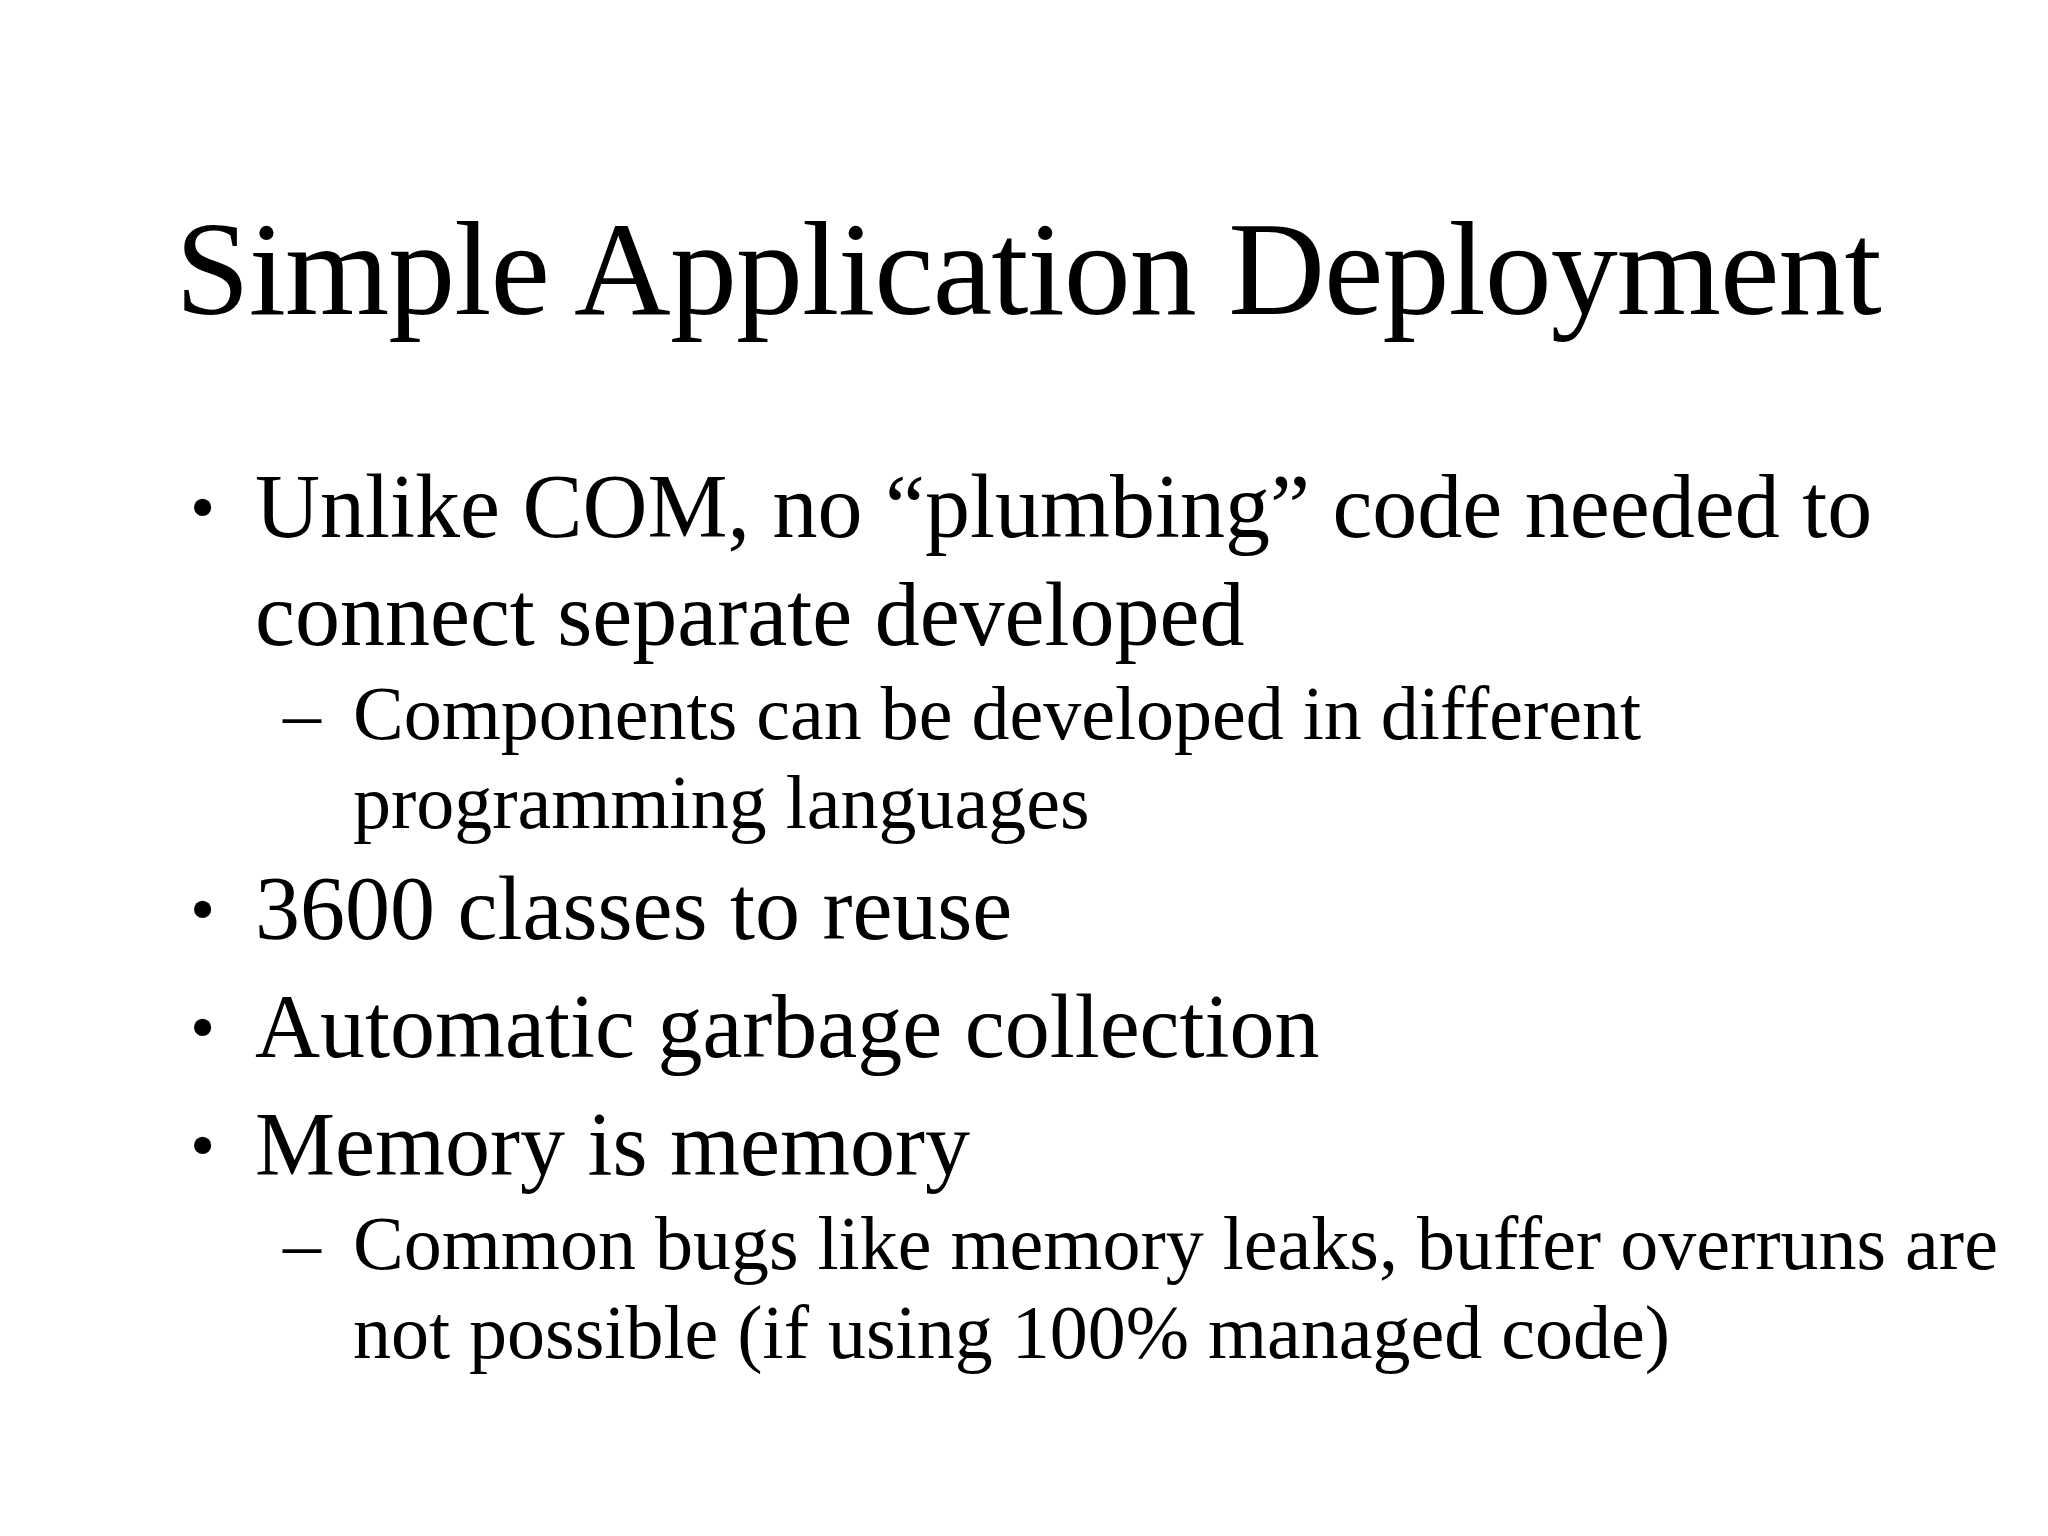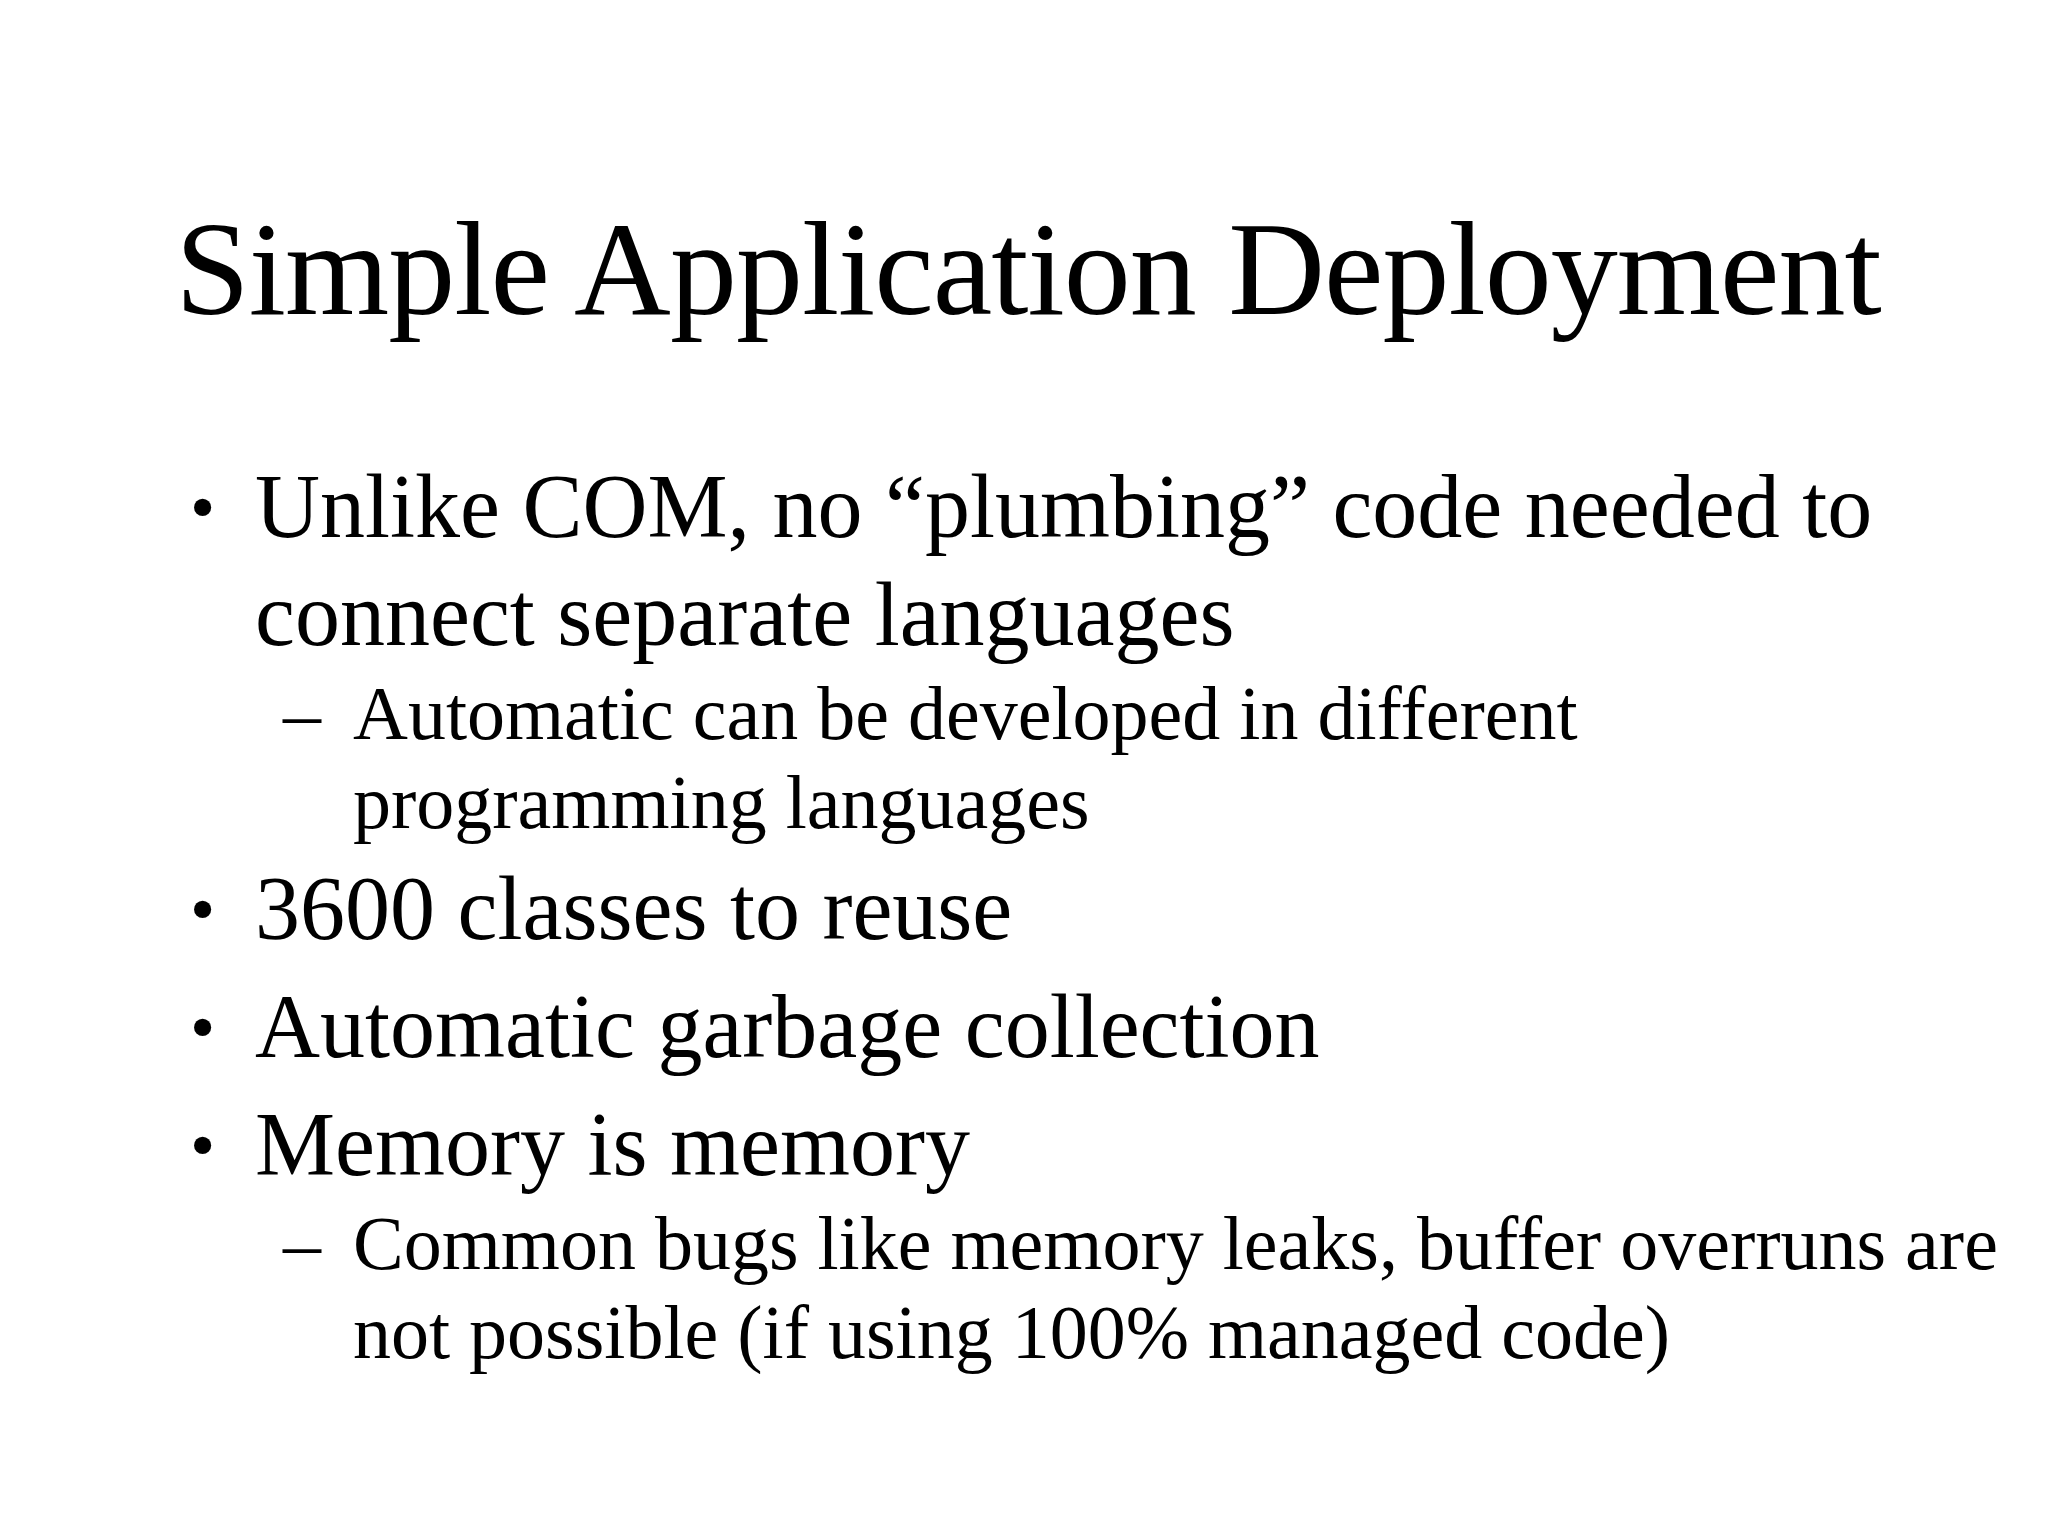--- a/index.html
+++ b/index.html
@@ -76,26 +76,26 @@
 
 <div class="slide">
 
   <h1 class="title">Simple Application Deployment</h1>
 
   <div class="content">
 
     <div class="item level1">
       <span class="marker">•</span>
       <div class="text">Unlike COM, no “plumbing” code needed to
-connect separate languages</div>
+connect separate developed</div>
     </div>
 
     <div class="item level2">
       <span class="marker">–</span>
-      <div class="text">Automatic can be developed in different
+      <div class="text">Components can be developed in different
 programming languages</div>
     </div>
 
     <div class="item level1">
       <span class="marker">•</span>
       <div class="text">3600 classes to reuse</div>
     </div>
 
     <div class="item level1">
       <span class="marker">•</span>

